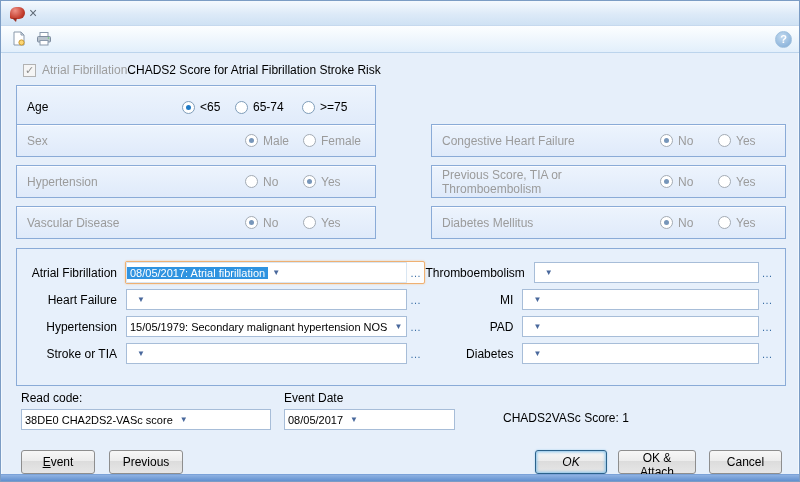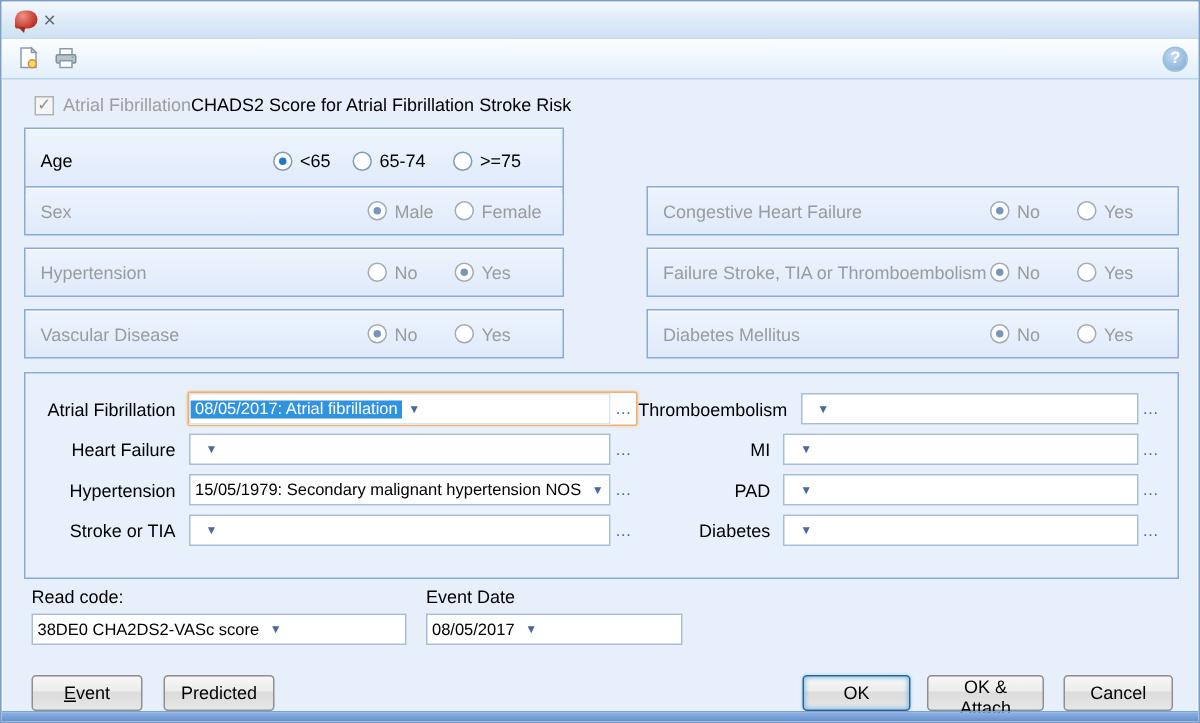--- a/index.html
+++ b/index.html
@@ -110,21 +110,21 @@
   .score { margin-left:48px; margin-bottom:5px; font-size:12px; color:#000; }
   
   .btn-row { position:absolute; top:397px; left:20px; right:17px; display:flex; align-items:center; }
   .btn {
     height:24px; font-family:"Liberation Sans", sans-serif; font-size:12px; color:#000;
     background:linear-gradient(#f7f7f7, #ececec 45%, #dcdcdc 46%, #e6e6e6);
     border:1px solid #8e8e8e; border-radius:3px; padding:0 6px;
   }
   .btn.reset { width:74px; }
   .btn.predicted { width:74px; margin-left:14px; }
-  .btn.ok { width:72px; margin-left:auto; border-color:#2c628b; box-shadow:0 0 3px 1px #86c2ea inset, 0 0 2px #9fd0f0; }
+  .btn.ok { width:72px; margin-left:auto; border-color:#2c628b; box-shadow:0 0 3px 1px #86c2ea inset, 0 0 2px #9fd0f0;font-style:italic; }
   .btn.okattach { width:78px; margin-left:11px; }
   .btn.cancel { width:73px; margin-left:13px; }
   .btn .fl { display:block; pointer-events:none; }
   .btn.reset .fl::first-letter { text-decoration:underline; }
   
   .bottom-strip {
     position:absolute; left:0; right:0; bottom:0; height:7px;
     background:linear-gradient(#8fb2e2, #6290cf); border-top:1px solid #7ba2d8;
   }
 </style>
@@ -226,21 +226,21 @@
         <span class="radio w1 checked">
           <span class="dot"></span>
           <span>No</span>
         </span>
         <span class="radio w2">
           <span class="dot"></span>
           <span>Yes</span>
         </span>
       </div>
       <div class="gb cond">
-        <span class="gb-label">Failure Stroke, TIA or Thromboembolism</span>
+        <span class="gb-label">Previous Score, TIA or Thromboembolism</span>
         <span class="radio w1 checked">
           <span class="dot"></span>
           <span>No</span>
         </span>
         <span class="radio w2">
           <span class="dot"></span>
           <span>Yes</span>
         </span>
       </div>
       <div class="gb cond">
@@ -351,28 +351,29 @@
           <span class="arrow">▼</span>
         </span>
       </div>
       <div class="fcol date">
         <div class="flabel">Event Date</div>
         <span class="combo">
           <span class="vtext">08/05/2017</span>
           <span class="arrow">▼</span>
         </span>
       </div>
+      <span class="score">CHADS2VASc Score: 1</span>
     </div>
 
     <div class="btn-row">
       <button class="btn reset">
         <span class="fl">Event</span>
       </button>
       <button class="btn predicted">
-        <span class="fl">Predicted</span>
+        <span class="fl">Previous</span>
       </button>
       <button class="btn ok">
         <span class="fl">OK</span>
       </button>
       <button class="btn okattach">
         <span class="fl">OK &amp; Attach</span>
       </button>
       <button class="btn cancel">
         <span class="fl">Cancel</span>
       </button>

